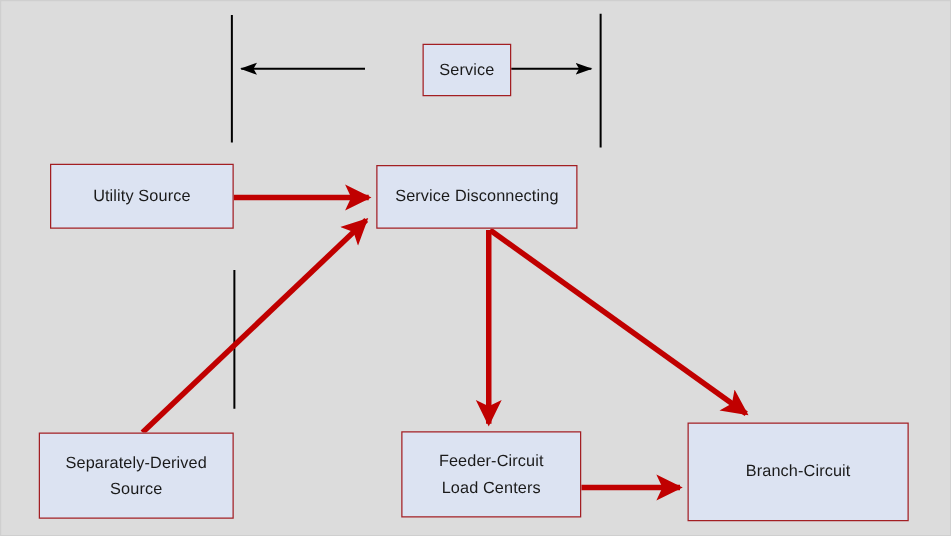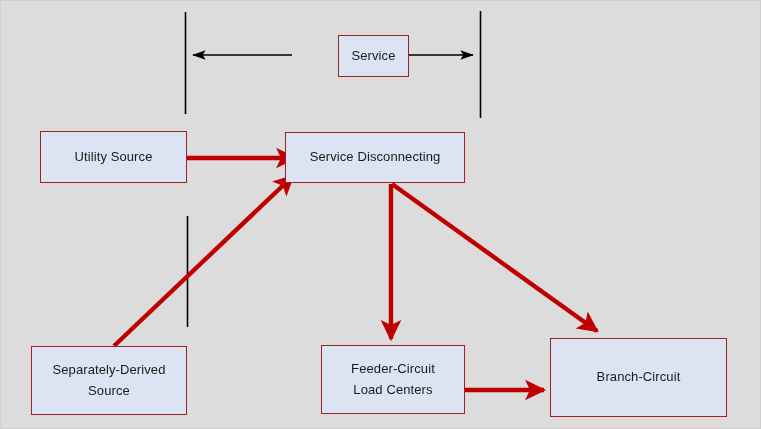--- a/index.html
+++ b/index.html
@@ -38,21 +38,21 @@
     font-family: "Liberation Sans", sans-serif;
     font-size: 13px;
     line-height: 1.55;
     letter-spacing: 0.1px;
     z-index: 3;
   }
   .node span { display: block; padding: 0 6px; }
 
   #node-service            { left: 293px; top: 34px;  width: 71px;  height: 42px; margin-left: 44px; }
   #node-utility-source     { left: 39px;  top: 130px; width: 147px; height: 52px; }
-  #node-service-disc       { left: 284px; top: 131px; width: 180px; height: 51px; }
+  #node-service-disc       { left: 300px; top: 131px; width: 161px; height: 51px; }
   #node-separately-derived { left: 30px;  top: 345px; width: 156px; height: 69px; }
   #node-feeder-circuit     { left: 320px; top: 344px; width: 144px; height: 69px; }
   #node-branch-circuit     { left: 549px; top: 337px; width: 177px; height: 79px; justify-content: center; }
 </style>
 </head>
 <body>
 
 <div id="canvas">
 
   <svg id="svg-layer" viewBox="0 0 761 429" xmlns="http://www.w3.org/2000/svg">

